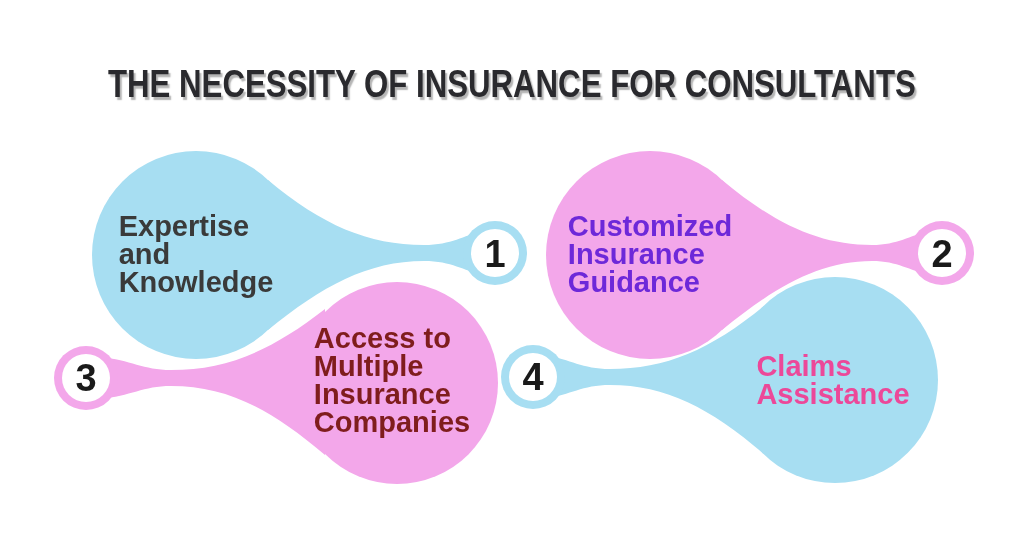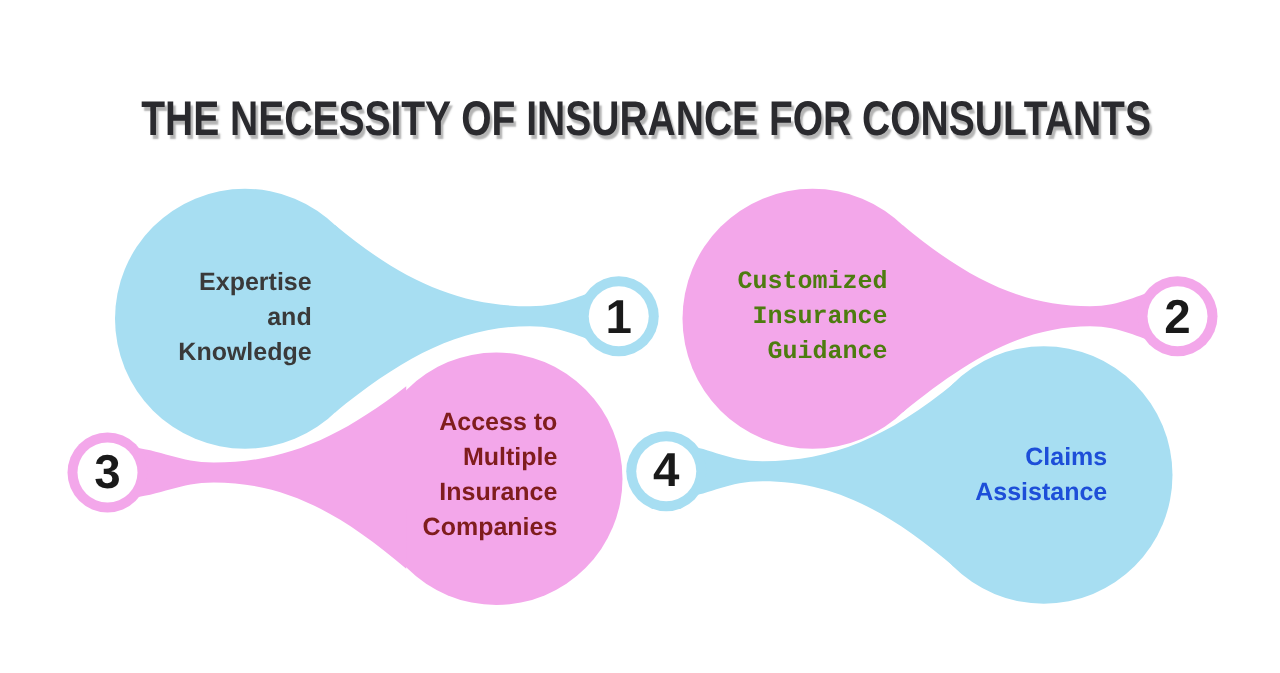--- a/index.html
+++ b/index.html
@@ -9,21 +9,21 @@
     width: 1024px;
     height: 538px;
     overflow: hidden;
     font-family: "Liberation Sans", sans-serif;
   }
   .title {
     position: absolute;
     top: 64px;
     left: 0;
     right: 0;
-    margin: 12px;
+    margin: 0;
     text-align: center;
     line-height: 40px;
     height: 44px;
   }
   .title-inner {
     display: inline-block;
     font-size: 39px;
     font-weight: 700;
     white-space: nowrap;
     transform: scaleX(0.8);
@@ -33,23 +33,23 @@
   }
   .shapes {
     position: absolute;
     left: 0; top: 0;
     width: 1024px;
     height: 538px;
   }
   .label {
     position: absolute;
     transform: translate(-50%, -50%);
-    text-align: right;
+    text-align: left;
     font-weight: 700;
-    font-size: 20px;
+    font-size: 29px;
     line-height: 28px;
     white-space: pre-line;
   }
   .num {
     position: absolute;
     transform: translate(-50%, -50%);
     font-weight: 700;
     font-size: 38px;
     line-height: 1;
   }
@@ -94,28 +94,28 @@
       <path d="M 764 306 C 710 350, 666 369, 610 369 C 582 369, 570 359, 547 356
                L 547 398 C 570 395, 582 385, 610 385 C 666 385, 710 408, 764 454 Z" fill="#a7def2"></path>
       <circle cx="533" cy="377" r="32" fill="#a7def2"></circle>
       <circle cx="533" cy="377" r="24" fill="#ffffff"></circle>
     </g>
   </svg>
 
   <div class="label" style="left: 196px; top: 254px; color: rgb(58, 58, 58);">Expertise
 and
 Knowledge</div>
-  <div class="label" style="left: 650px; top: 254px; color: #4d7c0f; font-family: Liberation Mono, monospace;">Customized
+  <div class="label" style="left: 650px; top: 254px; color: #6d28d9;">Customized
 Insurance
 Guidance</div>
   <div class="label" style="left: 392px; top: 380px; color: #7f1d1d;">Access to
 Multiple
 Insurance
 Companies</div>
-  <div class="label" style="left: 833px; top: 380px; color: #1d4ed8;">Claims
+  <div class="label" style="left: 833px; top: 380px; color: #ec4899;">Claims
 Assistance</div>
 
   <div class="num" style="left: 495px; top: 254px; color: rgb(26, 26, 26);">1</div>
   <div class="num" style="left: 942px; top: 254px; color: rgb(26, 26, 26);">2</div>
   <div class="num" style="left: 86px; top: 378px; color: rgb(26, 26, 26);">3</div>
   <div class="num" style="left: 533px; top: 377px; color: rgb(26, 26, 26);">4</div>
 
 </div>
 
 </body></html>

